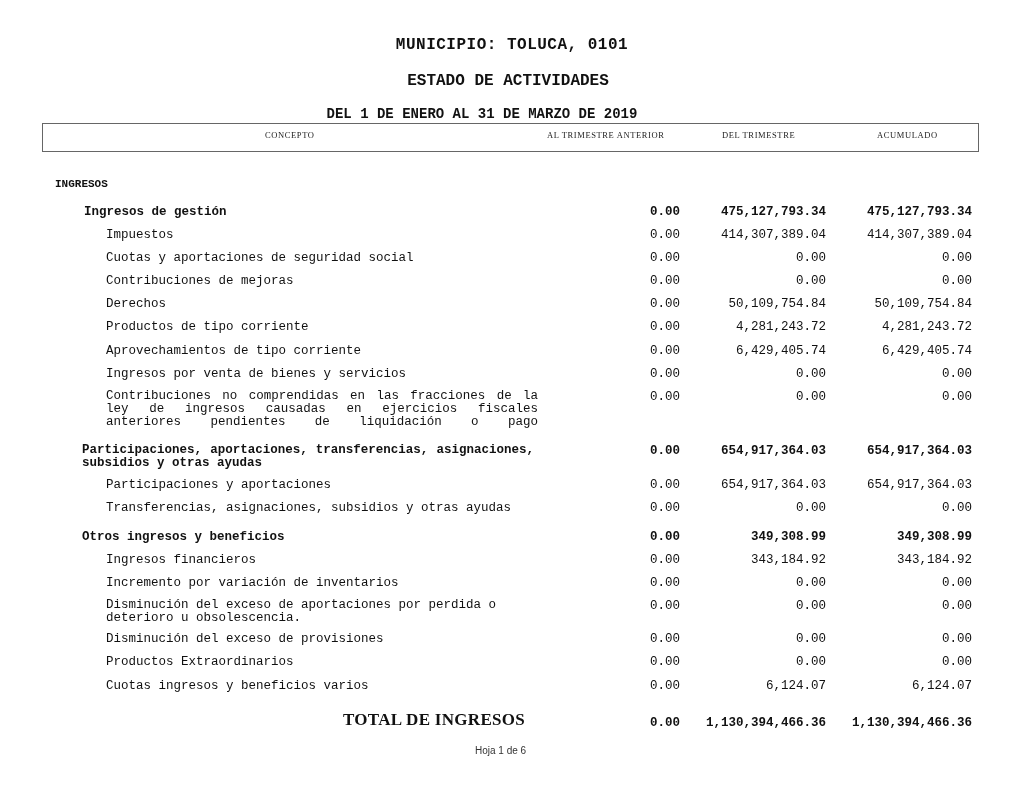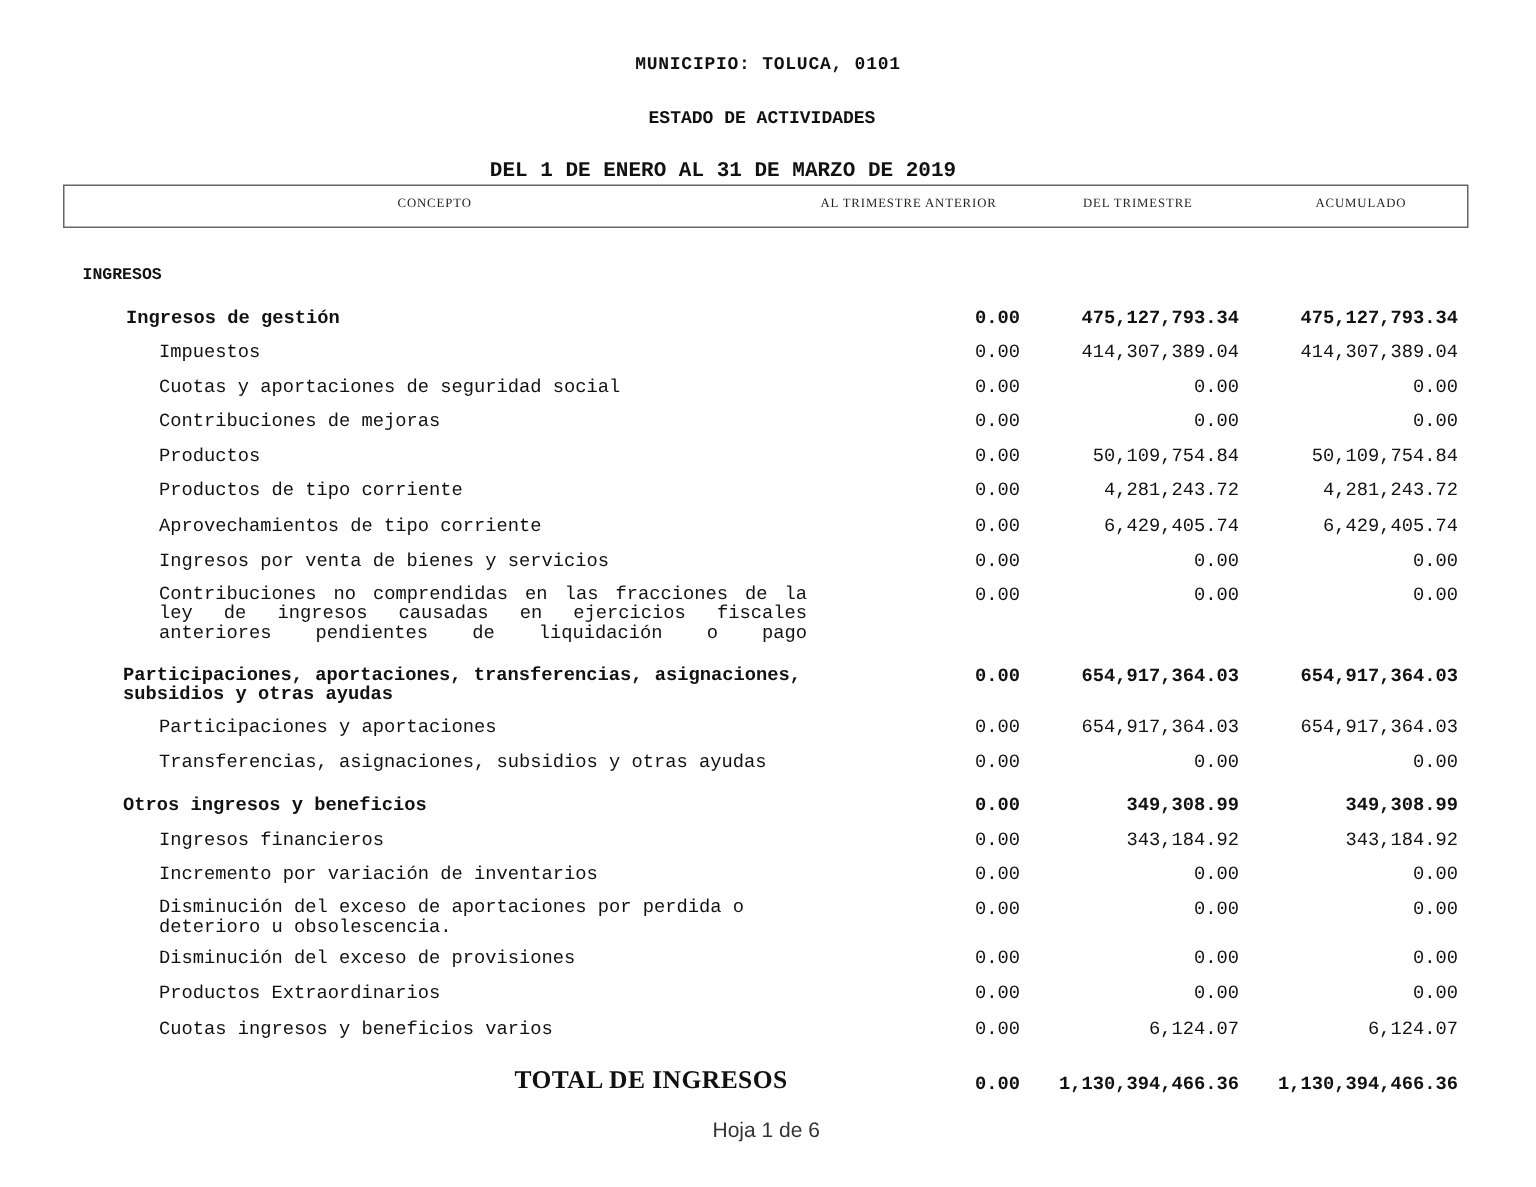--- a/index.html
+++ b/index.html
@@ -1,35 +1,35 @@
 <!DOCTYPE html>
 <html><head>
 <meta charset="utf-8">
 <style>
   html, body { margin: 0; padding: 0; background: #ffffff; }
   body { width: 1024px; height: 791px; position: relative; overflow: hidden; color: #111; font-family: "Liberation Mono", "DejaVu Sans Mono", monospace; }
-  .title1 { position: absolute; top: 36px; left: 0; width: 1024px; text-align: center; font-family: "Liberation Mono", monospace; font-weight: bold; font-size: 12px; letter-spacing: 0.5px; }
-  .title2 { position: absolute; top: 72px; left: 0; width: 1016px; text-align: center; font-family: "Liberation Mono", monospace; font-weight: bold; font-size: 12px; }
+  .title1 { position: absolute; top: 36px; left: 0; width: 1024px; text-align: center; font-family: "Liberation Mono", monospace; font-weight: bold; font-size: 16px; letter-spacing: 0.5px; }
+  .title2 { position: absolute; top: 72px; left: 0; width: 1016px; text-align: center; font-family: "Liberation Mono", monospace; font-weight: bold; font-size: 16px; }
   .title3 { position: absolute; top: 106px; left: 0; width: 964px; text-align: center; font-family: "Liberation Mono", monospace; font-weight: bold; font-size: 14px; }
   .hdrbox { position: absolute; top: 123px; left: 42px; width: 937px; height: 29px; border: 1.5px solid #666; box-sizing: border-box; }
   .hdr { position: absolute; top: 130px; font-family: "Liberation Serif", serif; font-size: 8.5px; letter-spacing: 0.6px; color: #222; }
   .row { position: absolute; left: 0; width: 1024px; font-size: 12.5px; line-height: 14px; }
   .row .lbl { position: absolute; }
   .row .v { position: absolute; text-align: right; }
   .v1 { right: 344px; width: 80px; }
   .v2 { right: 198px; width: 150px; }
   .v3 { right: 52px; width: 150px; }
   .b { font-weight: bold; }
   .lvl0 { left: 55px; font-size: 11px; }
   .lvl1 { left: 84px; }
   .lvl2 { left: 106px; }
   .wrap { width: 432px; text-align: justify; text-align-last: justify; }
   .wrap1 { width: 452px; text-align: justify; }
   .total .lbl { left: 343px; font-family: "Liberation Serif", serif; font-size: 17px; font-weight: bold; top: -3px; letter-spacing: 0.3px; }
-  .footer { position: absolute; top: 745px; left: 475px; font-family: "Liberation Sans", sans-serif; font-size: 14px; color: #333; }
+  .footer { position: absolute; top: 745px; left: 475px; font-family: "Liberation Sans", sans-serif; font-size: 10px; color: #333; }
 </style>
 </head>
 <body>
 
 <div class="title1">MUNICIPIO: TOLUCA, 0101</div>
 <div class="title2">ESTADO DE ACTIVIDADES</div>
 <div class="title3">DEL 1 DE ENERO AL 31 DE MARZO DE 2019</div>
 
 <div class="hdrbox"></div>
 <div class="hdr" style="left:265px;">CONCEPTO</div>
@@ -59,21 +59,21 @@
   <span class="v v2">0.00</span>
   <span class="v v3">0.00</span>
 </div>
 <div class="row" style="top:274px;">
   <span class="lbl lvl2">Contribuciones de mejoras</span>
   <span class="v v1">0.00</span>
   <span class="v v2">0.00</span>
   <span class="v v3">0.00</span>
 </div>
 <div class="row" style="top:297px;">
-  <span class="lbl lvl2">Productos</span>
+  <span class="lbl lvl2">Derechos</span>
   <span class="v v1">0.00</span>
   <span class="v v2">50,109,754.84</span>
   <span class="v v3">50,109,754.84</span>
 </div>
 <div class="row" style="top:320px;">
   <span class="lbl lvl2">Productos de tipo corriente</span>
   <span class="v v1">0.00</span>
   <span class="v v2">4,281,243.72</span>
   <span class="v v3">4,281,243.72</span>
 </div>

